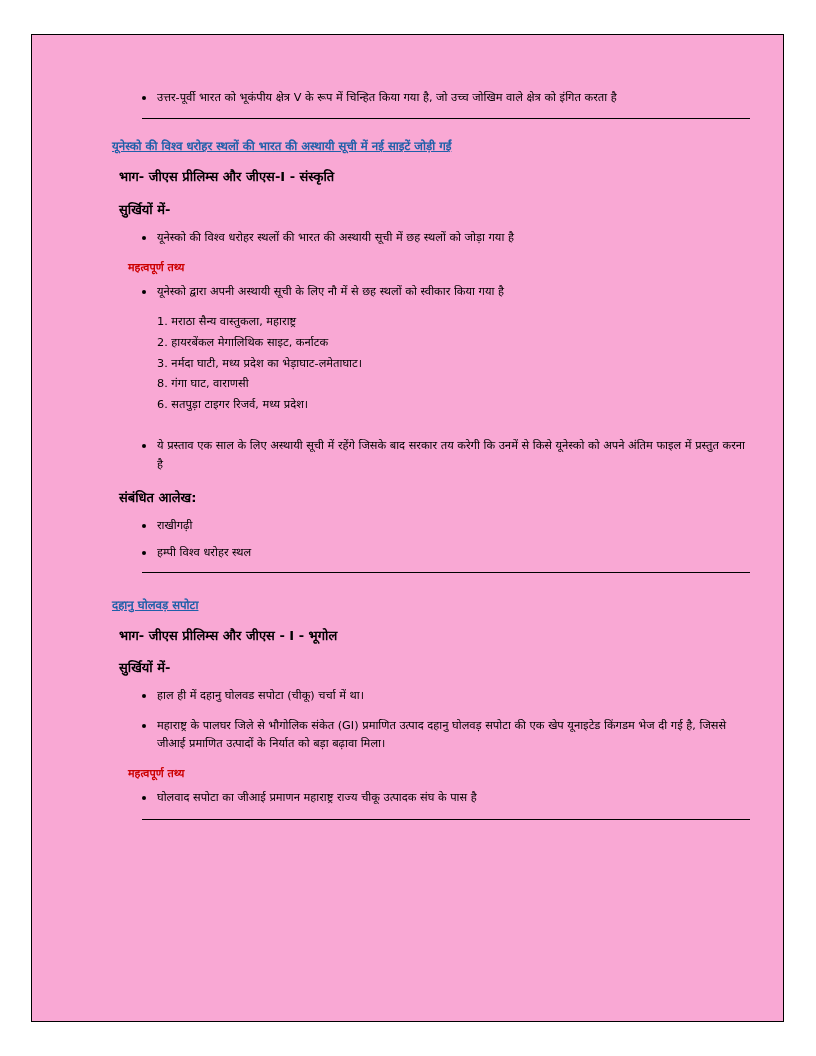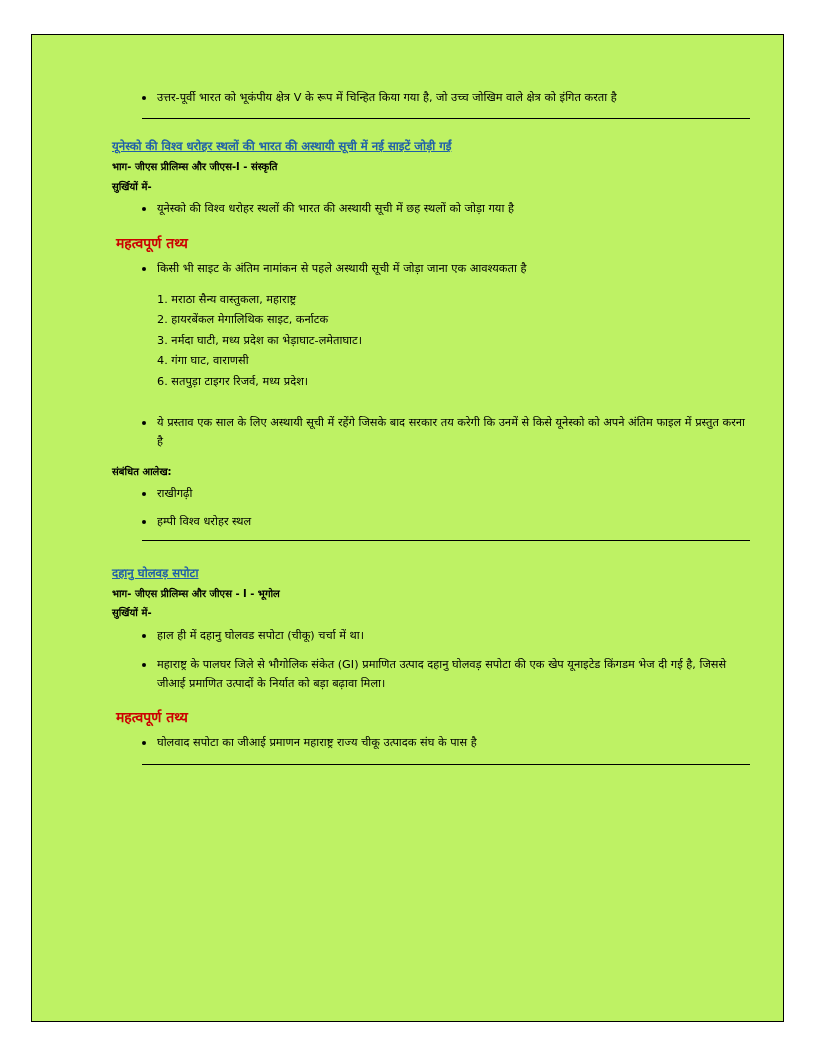--- a/index.html
+++ b/index.html
@@ -17,45 +17,45 @@
   }
 
   .page {
     position: absolute;
     left: 31px;
     top: 34px;
     width: 753px;
     height: 988px;
     border: 1px solid #000000;
     box-sizing: border-box;
-    background: #bef264;
+    background: #f9a8d4;
     overflow: hidden;
   }
 
   .content {
     position: absolute;
     left: 80px;
     top: 50px;
     width: 640px;
   }
 
   .bold-line {
-    font-size: 10px;
+    font-size: 13px;
     font-weight: bold;
     line-height: 1.95;
-    margin: 0;
+    margin: 7px;
     color: #000000;
   }
 
   .red-head {
-    font-size: 14px;
+    font-size: 11px;
     font-weight: bold;
     color: #cc0000;
     line-height: 1.9;
-    margin: 6px 0 0 4px;
+    margin: 6px 0 0 16px;
   }
 
   .blue-head {
     font-size: 11.6px;
     font-weight: bold;
     color: #1f5fa9;
     text-decoration: underline;
     line-height: 1.9;
     margin: 0;
     display: inline-block;
@@ -138,28 +138,28 @@
 
     <p class="bold-line">सुर्खियों में-</p>
 
     <ul class="bullets">
       <li>यूनेस्को की विश्व धरोहर स्थलों की भारत की अस्थायी सूची में छह स्थलों को जोड़ा गया है</li>
     </ul>
 
     <p class="red-head">महत्वपूर्ण तथ्य</p>
 
     <ul class="bullets">
-      <li>किसी भी साइट के अंतिम नामांकन से पहले अस्थायी सूची में जोड़ा जाना एक आवश्यकता है</li>
+      <li>यूनेस्को द्वारा अपनी अस्थायी सूची के लिए नौ में से छह स्थलों को स्वीकार किया गया है</li>
     </ul>
 
     <ol class="numlist">
       <li>1. मराठा सैन्य वास्तुकला, महाराष्ट्र</li>
       <li>2. हायरबेंकल मेगालिथिक साइट, कर्नाटक</li>
       <li>3. नर्मदा घाटी, मध्य प्रदेश का भेड़ाघाट-लमेताघाट।</li>
-      <li>4. गंगा घाट, वाराणसी</li>
+      <li>8. गंगा घाट, वाराणसी</li>
       <li>6. सतपुड़ा टाइगर रिजर्व, मध्य प्रदेश।</li>
     </ol>
 
     <ul class="bullets">
       <li>ये प्रस्ताव एक साल के लिए अस्थायी सूची में रहेंगे जिसके बाद सरकार तय करेगी कि उनमें से किसे यूनेस्को को अपने अंतिम फाइल में प्रस्तुत करना है</li>
     </ul>
 
     <p class="bold-line">संबंधित आलेख:</p>
 
     <ul class="bullets tight">

